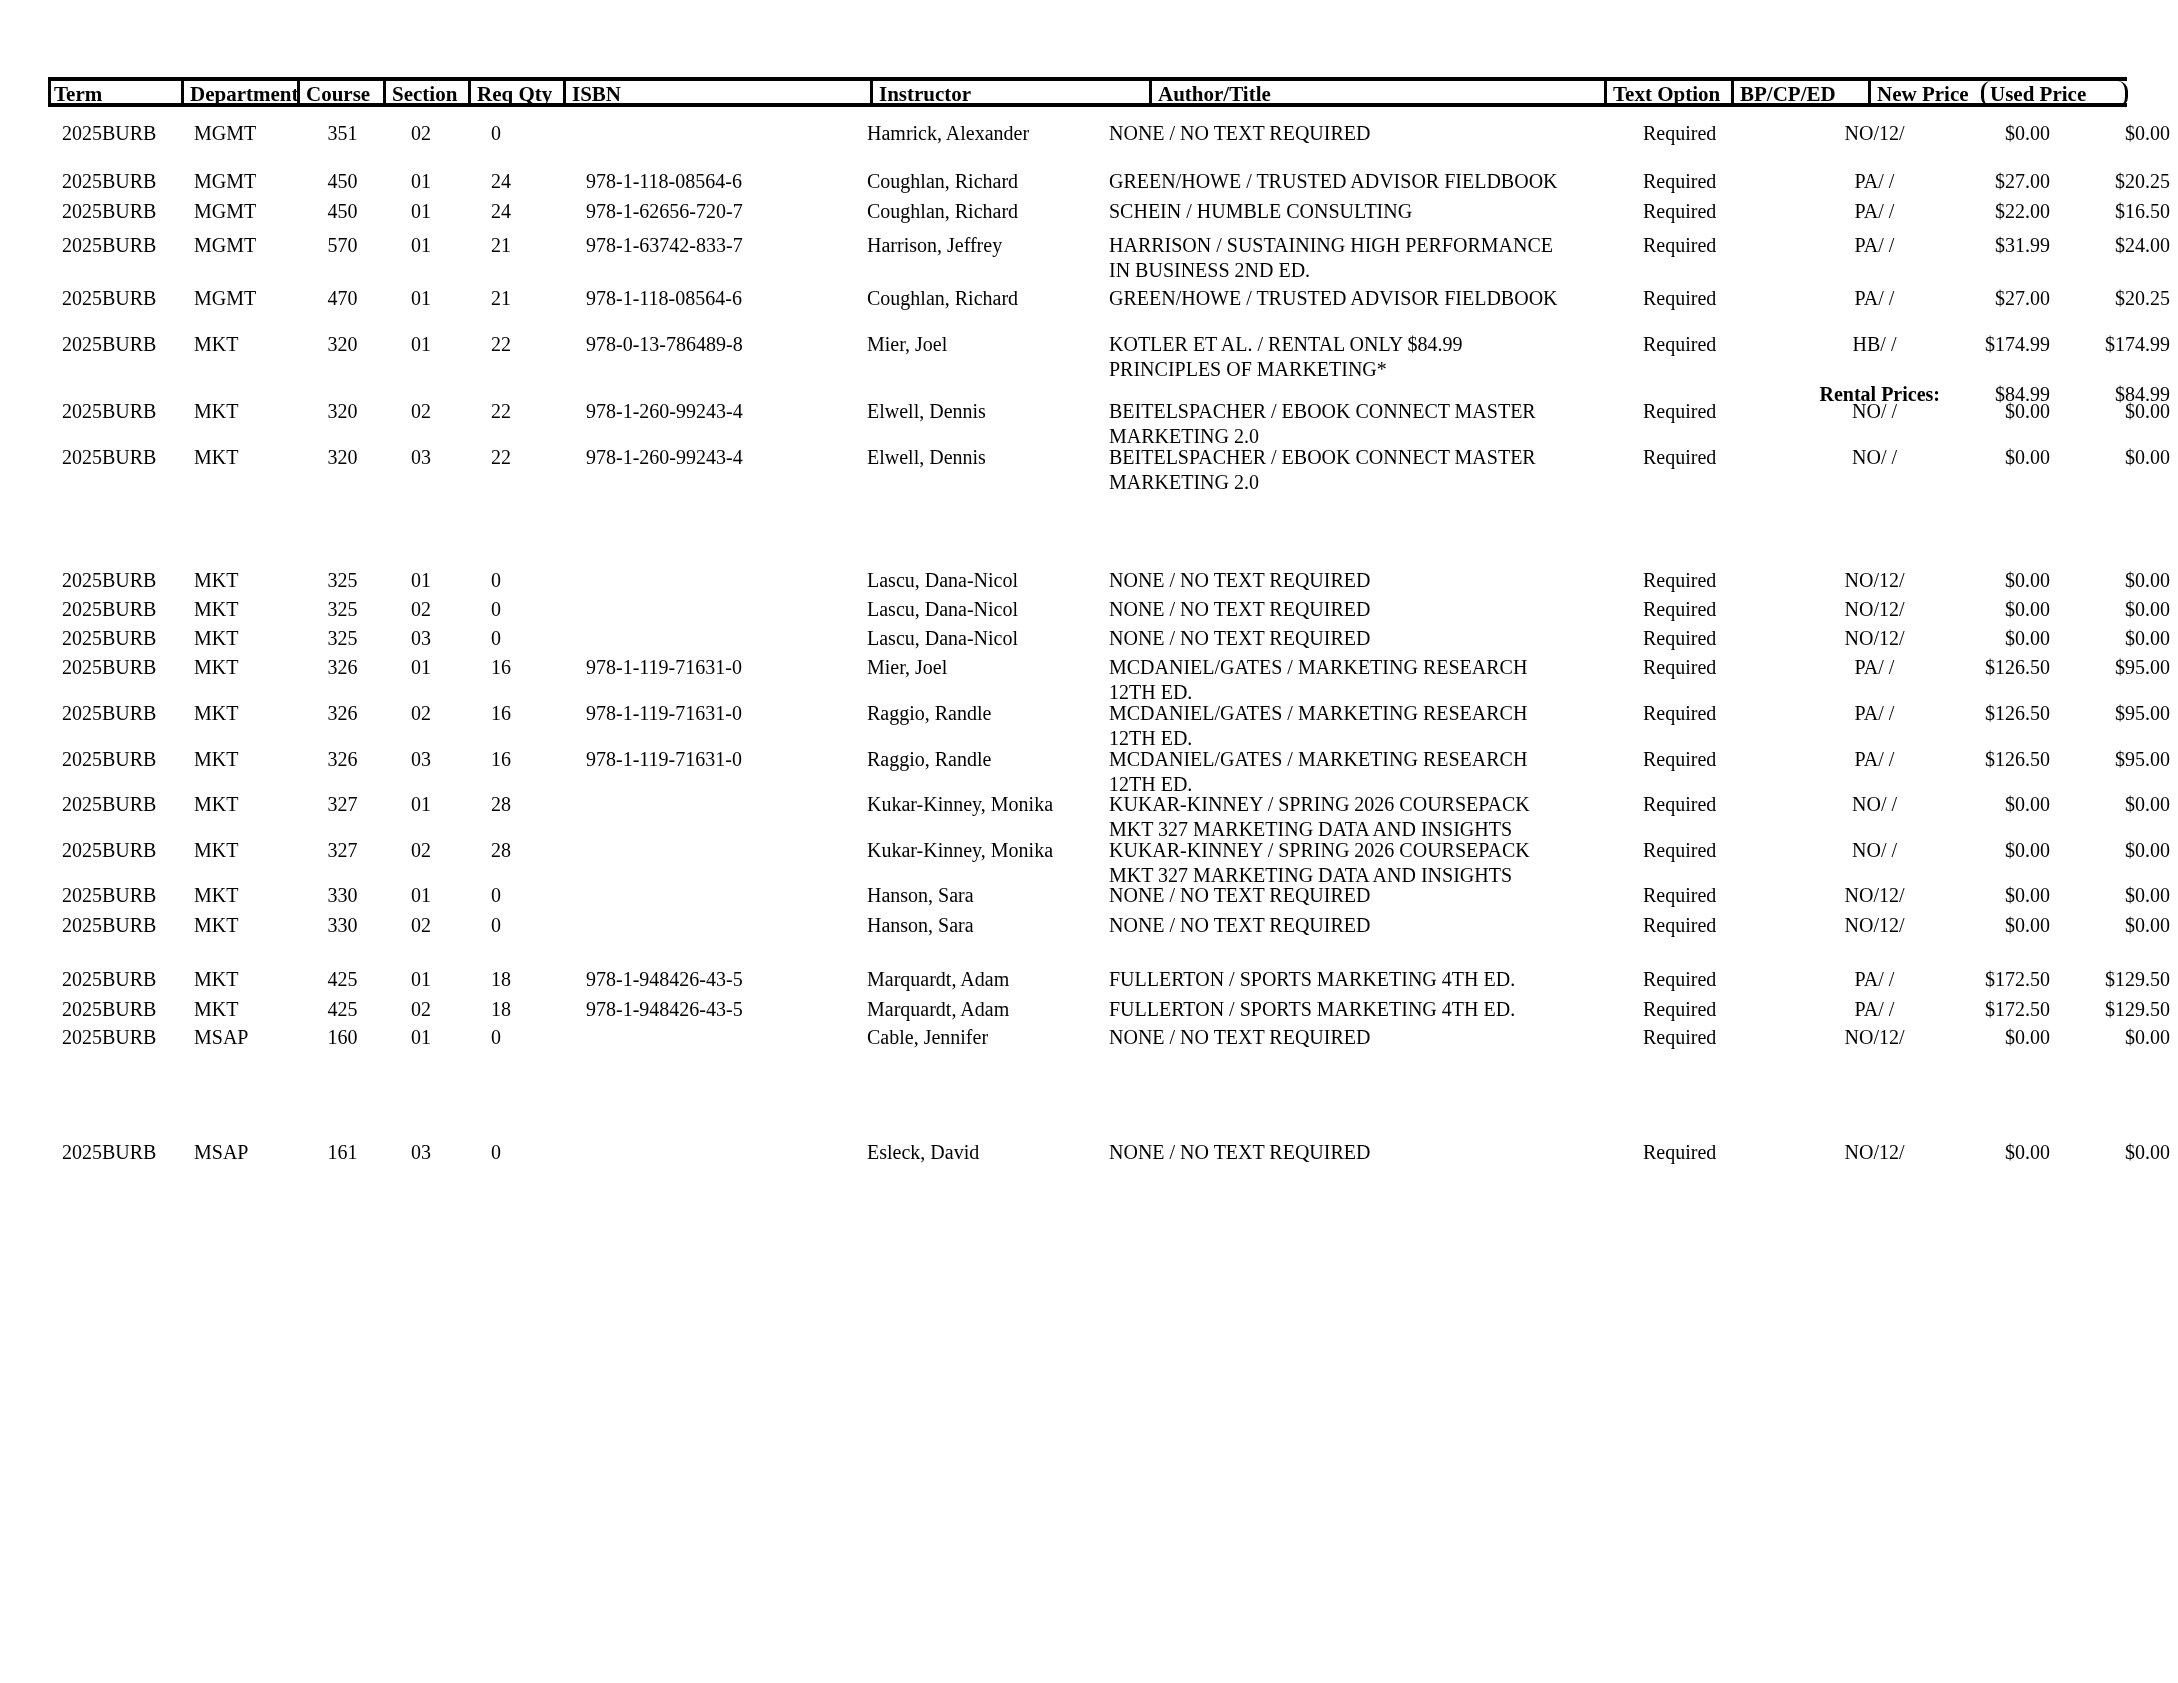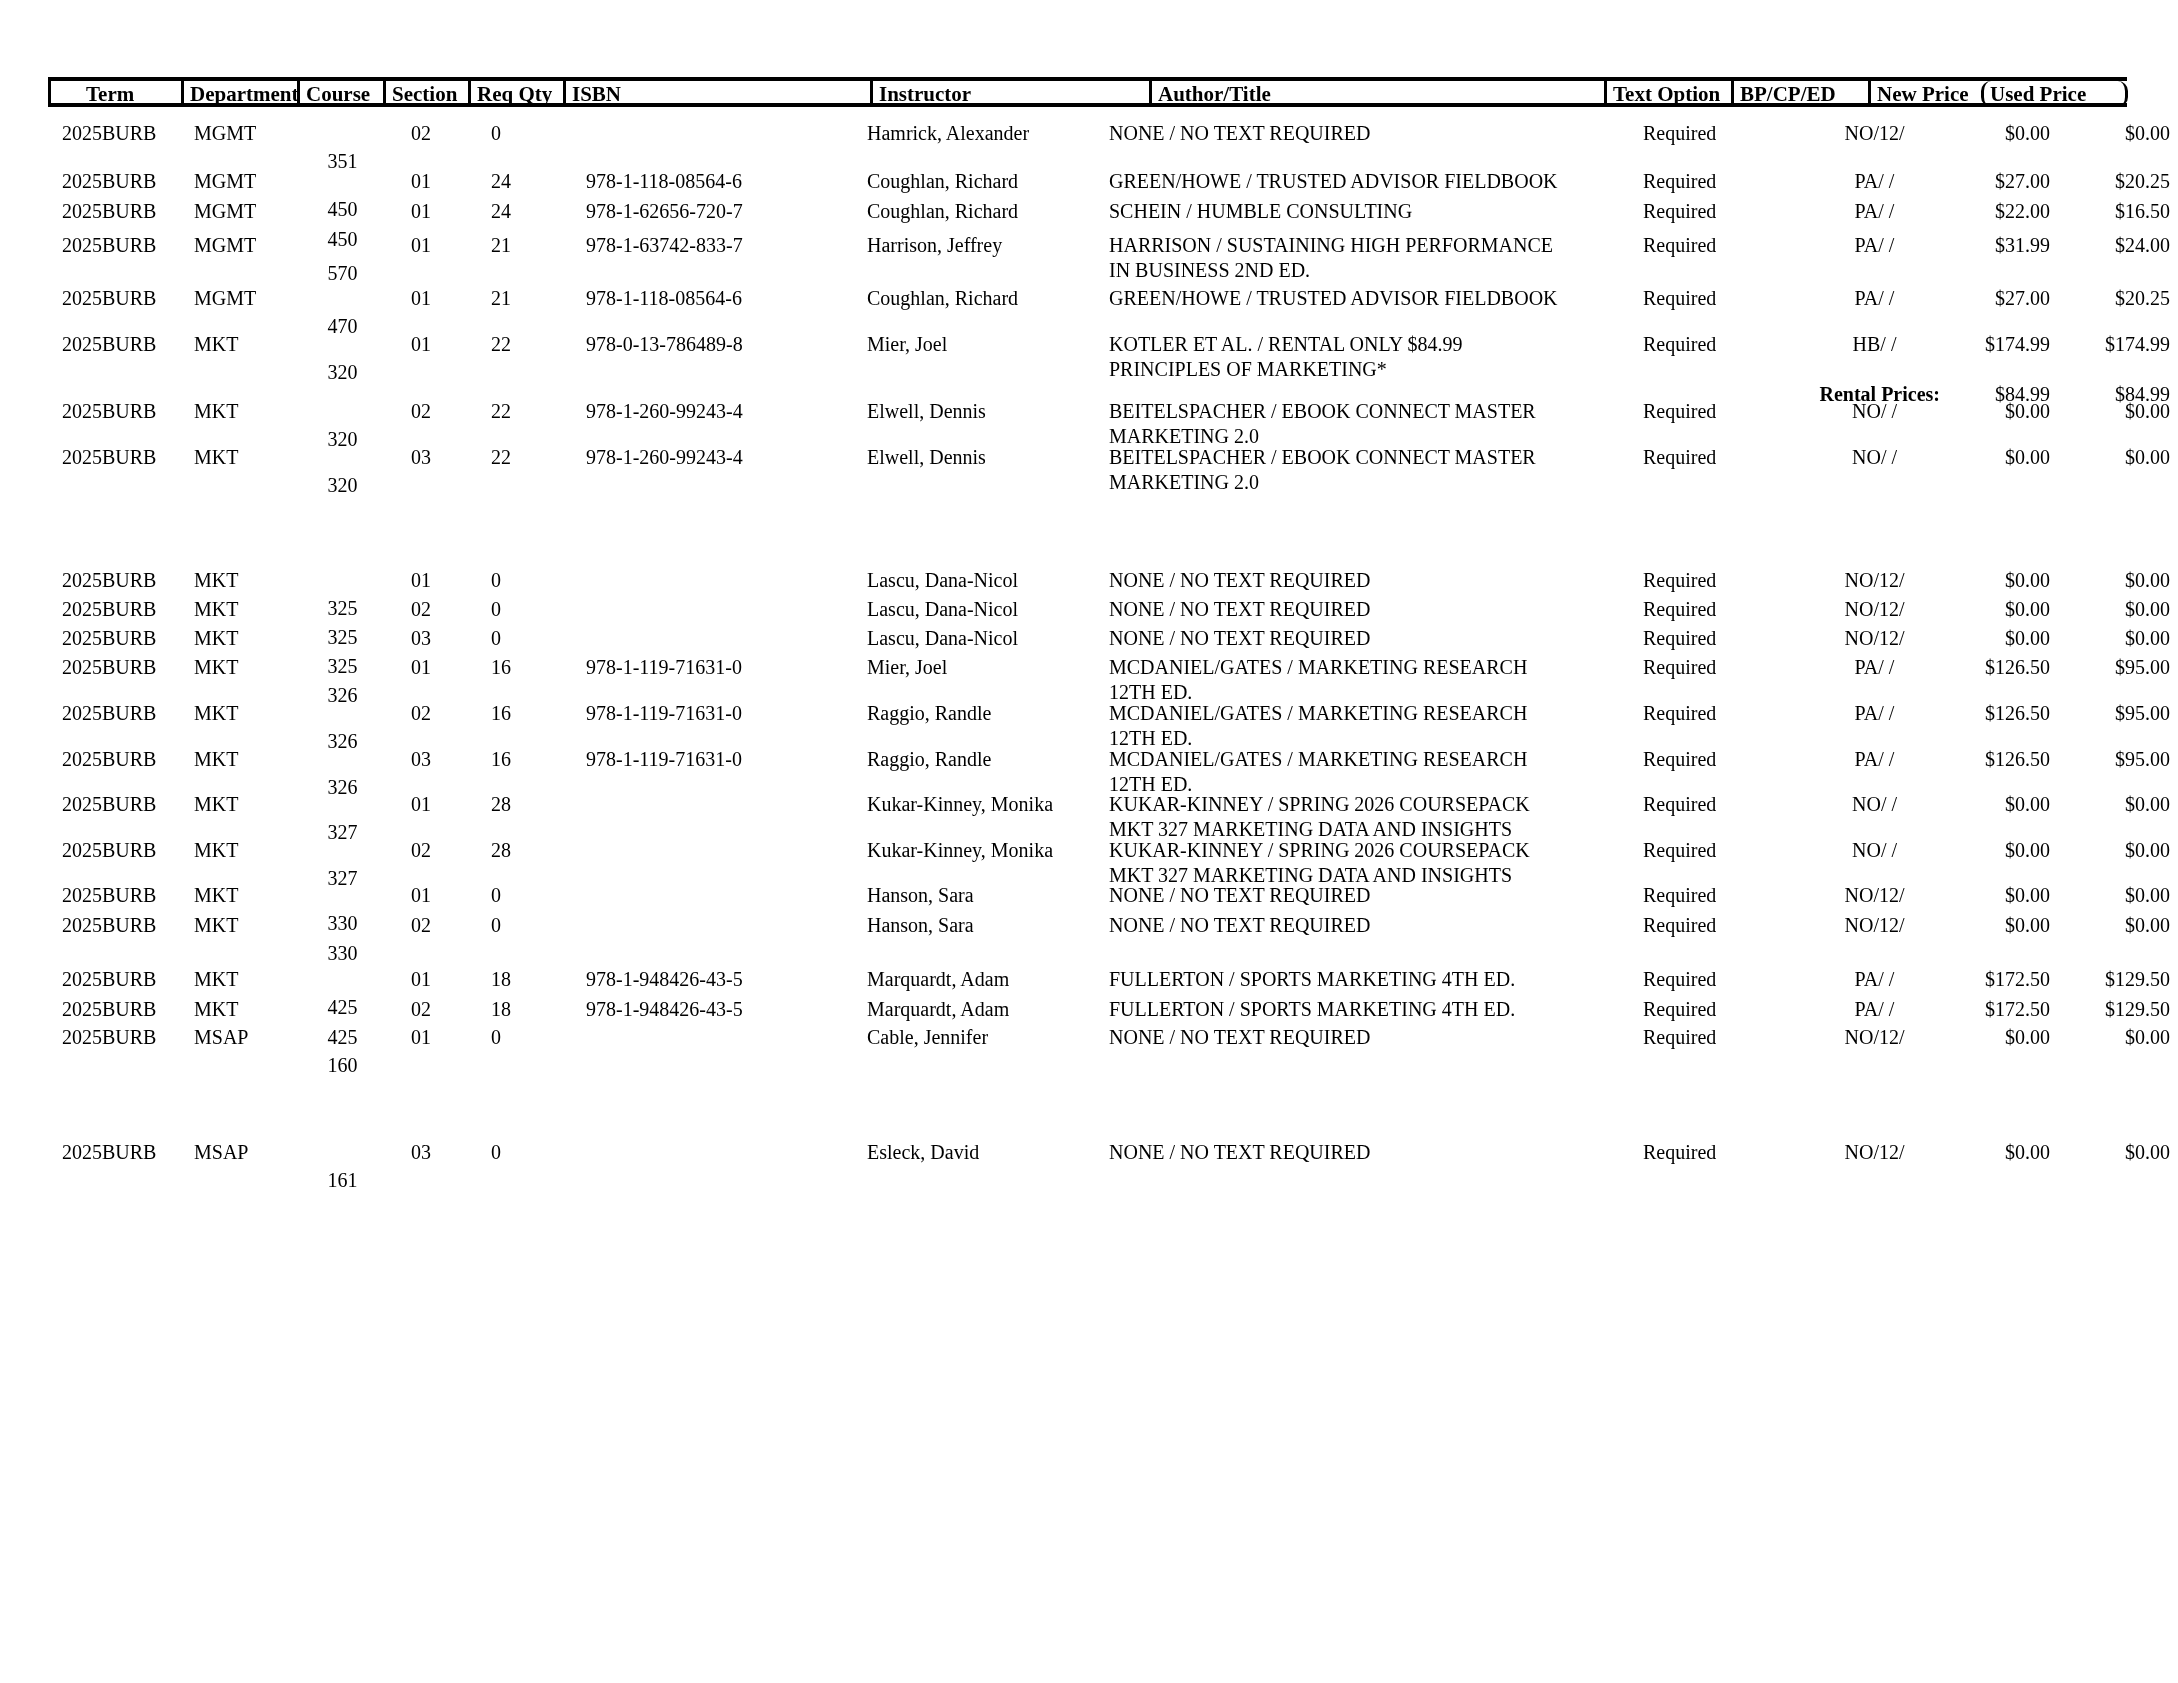--- a/index.html
+++ b/index.html
@@ -70,21 +70,20 @@
     padding-left: 6px;
     border-left: 3px solid #000;
     line-height: 1;
   }
   .header-row .hcell.last-edge {
     border-right: 3px solid #000;
     border-radius: 10px;
   }
   .header-row .hcell.no-left {
     border-left: none;
-    margin-left: 32px;
   }
 
   
   .rows {
     position: absolute;
     left: 0;
     top: 107px;
     width: 2178px;
   }
   .row {
@@ -95,21 +94,21 @@
   .cell {
     position: absolute;
     font-size: 20px;
     line-height: 25px;
     white-space: pre-wrap;
     top: 0;
   }
 
   .c-term     { left: 62px;   width: 139px; }
   .c-dept     { left: 194px;  width: 119px; }
-  .c-course   { left: 317px;  width: 51px;  text-align: center; margin-top: 28px; }
+  .c-course   { left: 317px;  width: 51px;  text-align: center; }
   .c-section  { left: 401px;  width: 40px;  text-align: center; }
   .c-qty      { left: 491px;  width: 34px;  text-align: left; }
   .c-isbn     { left: 586px;  width: 238px; }
   .c-instr    { left: 867px;  width: 228px; }
   .c-author   { left: 1109px; width: 515px; }
   .c-option   { left: 1643px; width: 139px; }
   .c-bpcp     { left: 1800px; width: 149px; text-align: center; }
   .c-newprice { left: 1911px; width: 139px; text-align: right; }
   .c-usedprice{ left: 2051px; width: 119px; text-align: right; }
   .c-rentlabel{ left: 1742px; width: 198px; text-align: right; font-weight: bold; }

